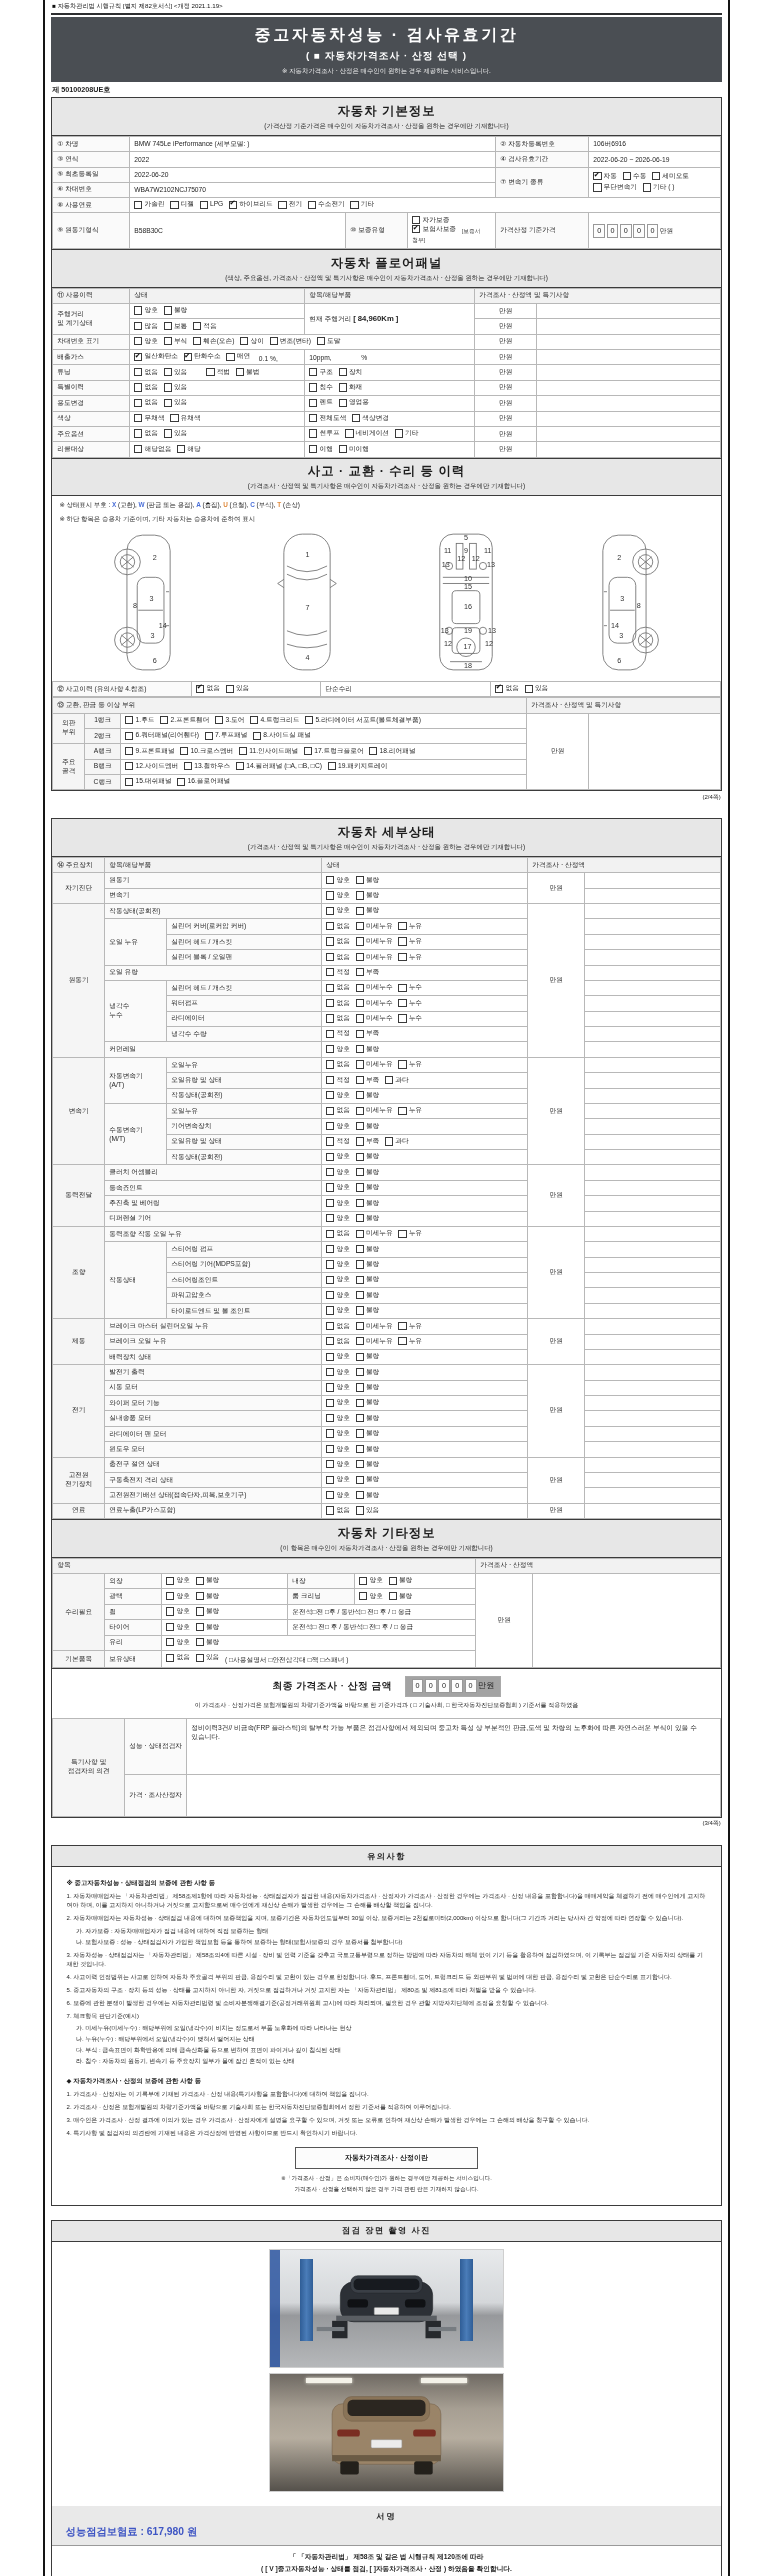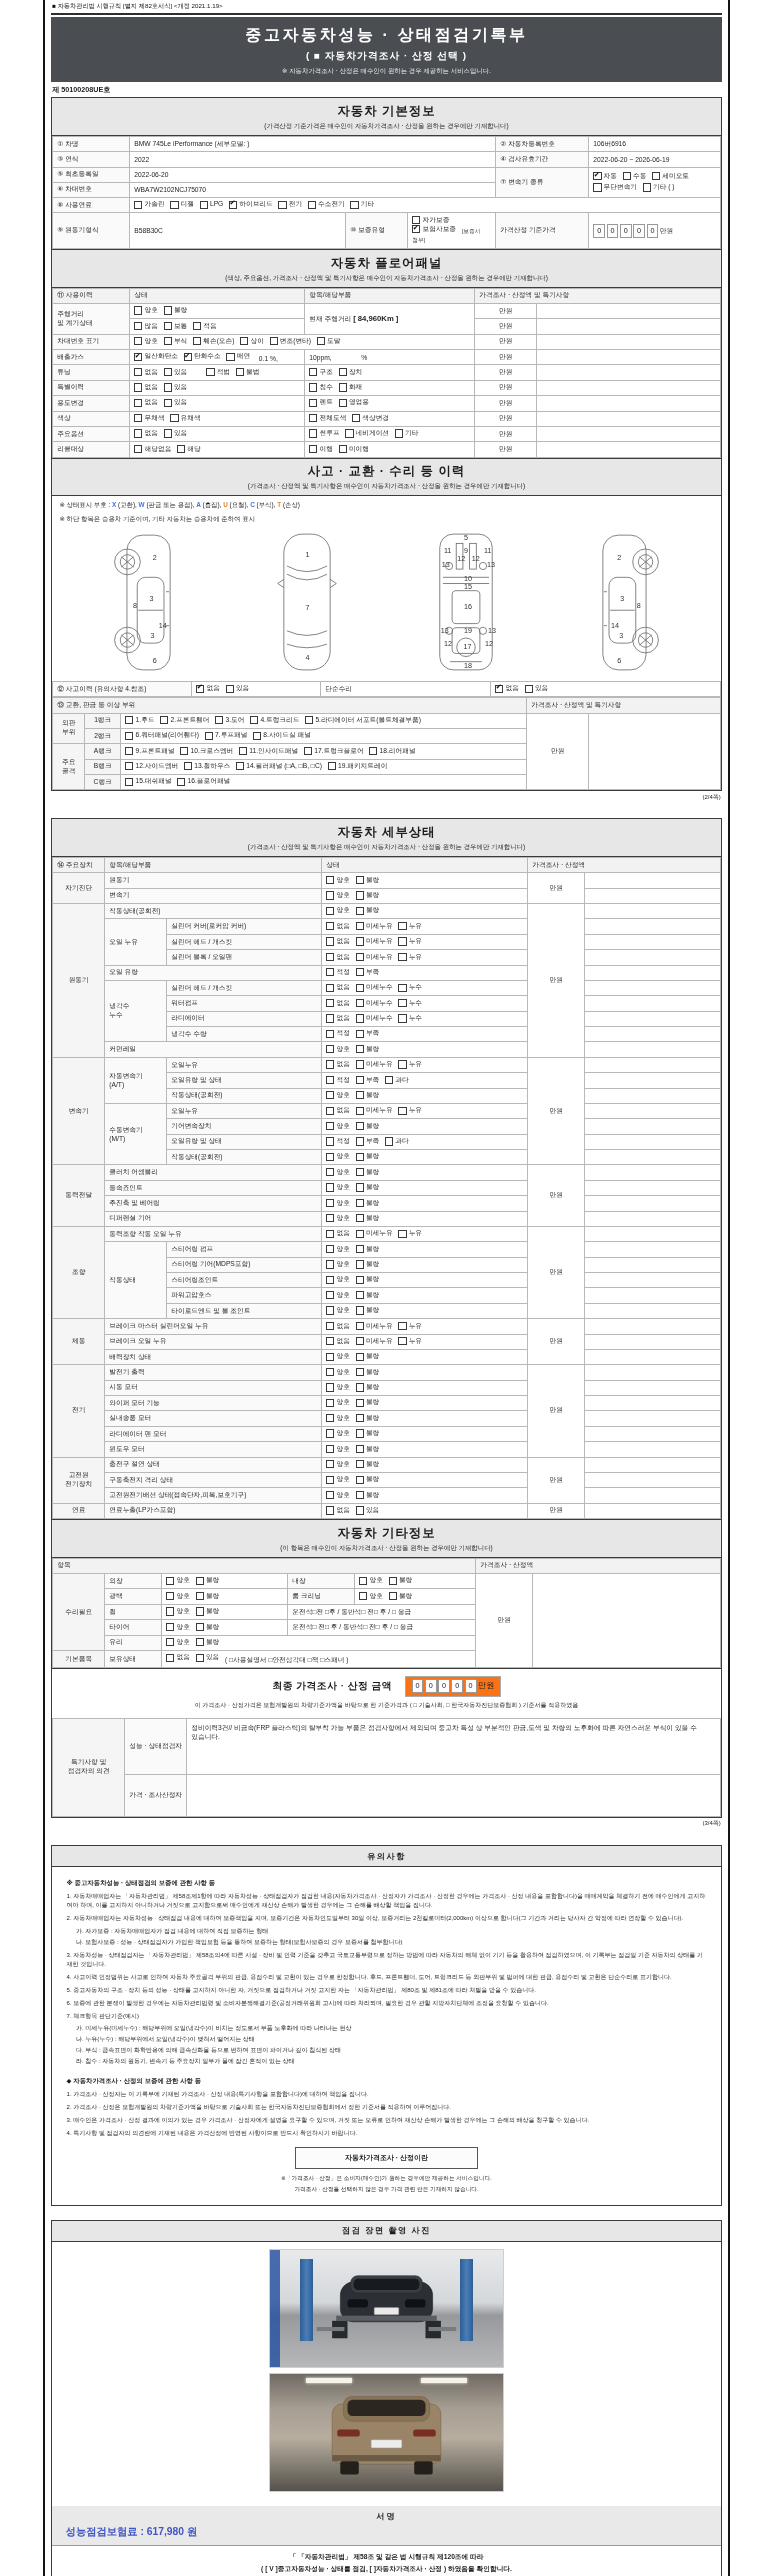--- a/index.html
+++ b/index.html
@@ -61,21 +61,21 @@
 </head>
 <body>
 
 <div class="page">
 <div class="frame">
 
   <div class="form-ref">■ 자동차관리법 시행규칙 [별지 제82호서식] &lt;개정 2021.1.19&gt;</div>
   <div class="top-rule"></div>
 
   <div class="title-band">
-    <div class="title-main">중고자동차성능 · 상태점검기록부</div>
+    <div class="title-main">중고자동차성능 · 검사유효기간</div>
     <div class="title-opt">( ■ 자동차가격조사 · 산정 선택 )</div>
     <div class="title-note">※ 자동차가격조사 · 산정은 매수인이 원하는 경우 제공하는 서비스입니다.</div>
   </div>
 
   <div class="doc-no">제 50100208UE호</div>
 
   <div class="block">
 
     <div class="sec-head">
       <div class="sec-title">자동차 기본정보</div>
@@ -1273,21 +1273,21 @@
                   </span><span class="cb">
                     <span class="bx"></span>
                     <span>있음</span>
                   </span></span><span>( □사용설명서 □안전삼각대 □잭 □스패너 )</span></td>
       </tr>
     </tbody>
         </table>
 
     <div style="border-top:1.5px solid #3b3b3b;padding:6.2px 10.3px 4.1px 10.3px;text-align:center">
       <span style="font-size:9.8px;font-weight:bold;letter-spacing:0.5px">최종 가격조사 · 산정 금액</span>
-      <span style="display:inline-block;margin-left:11px;border:0.5px solid #aaa;background:#f97316;padding:2.6px 5.2px">
+      <span style="display:inline-block;margin-left:11px;border:0.5px solid #aaa;background:#a3a3a3;padding:2.6px 5.2px">
         <span id="final-digits"><span class="digit">0</span><span class="digit">0</span><span class="digit">0</span><span class="digit">0</span><span class="digit">0</span></span><span>만원</span>
       </span>
       <div style="font-size:6px;margin-top:4.1px">이 가격조사 · 산정가격은 보험개발원의 차량기준가액을 바탕으로 한 기준가격과 ( □ 기술사회, □ 한국자동차진단보증협회 ) 기준서를 적용하였음</div>
     </div>
 
     <table style="margin-top:4.1px;border-top:0.5px solid #b8b8b8">
       <colgroup>
             <col style="width:72px">
             <col style="width:62px">
             <col>

